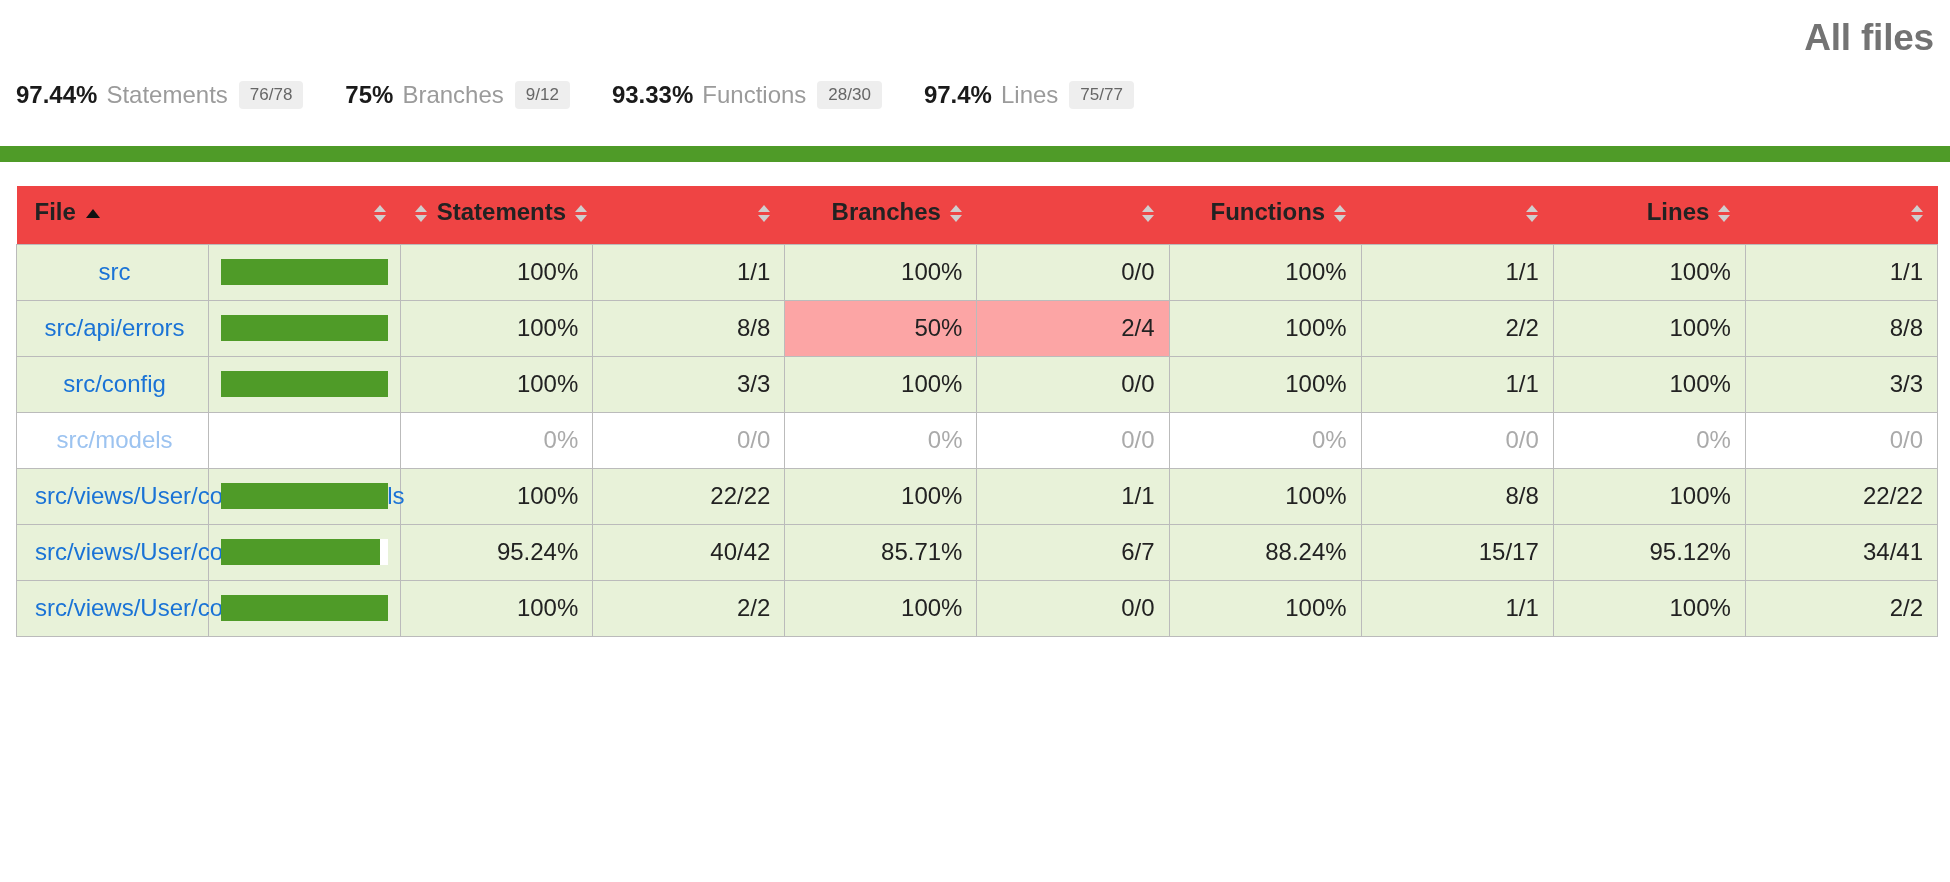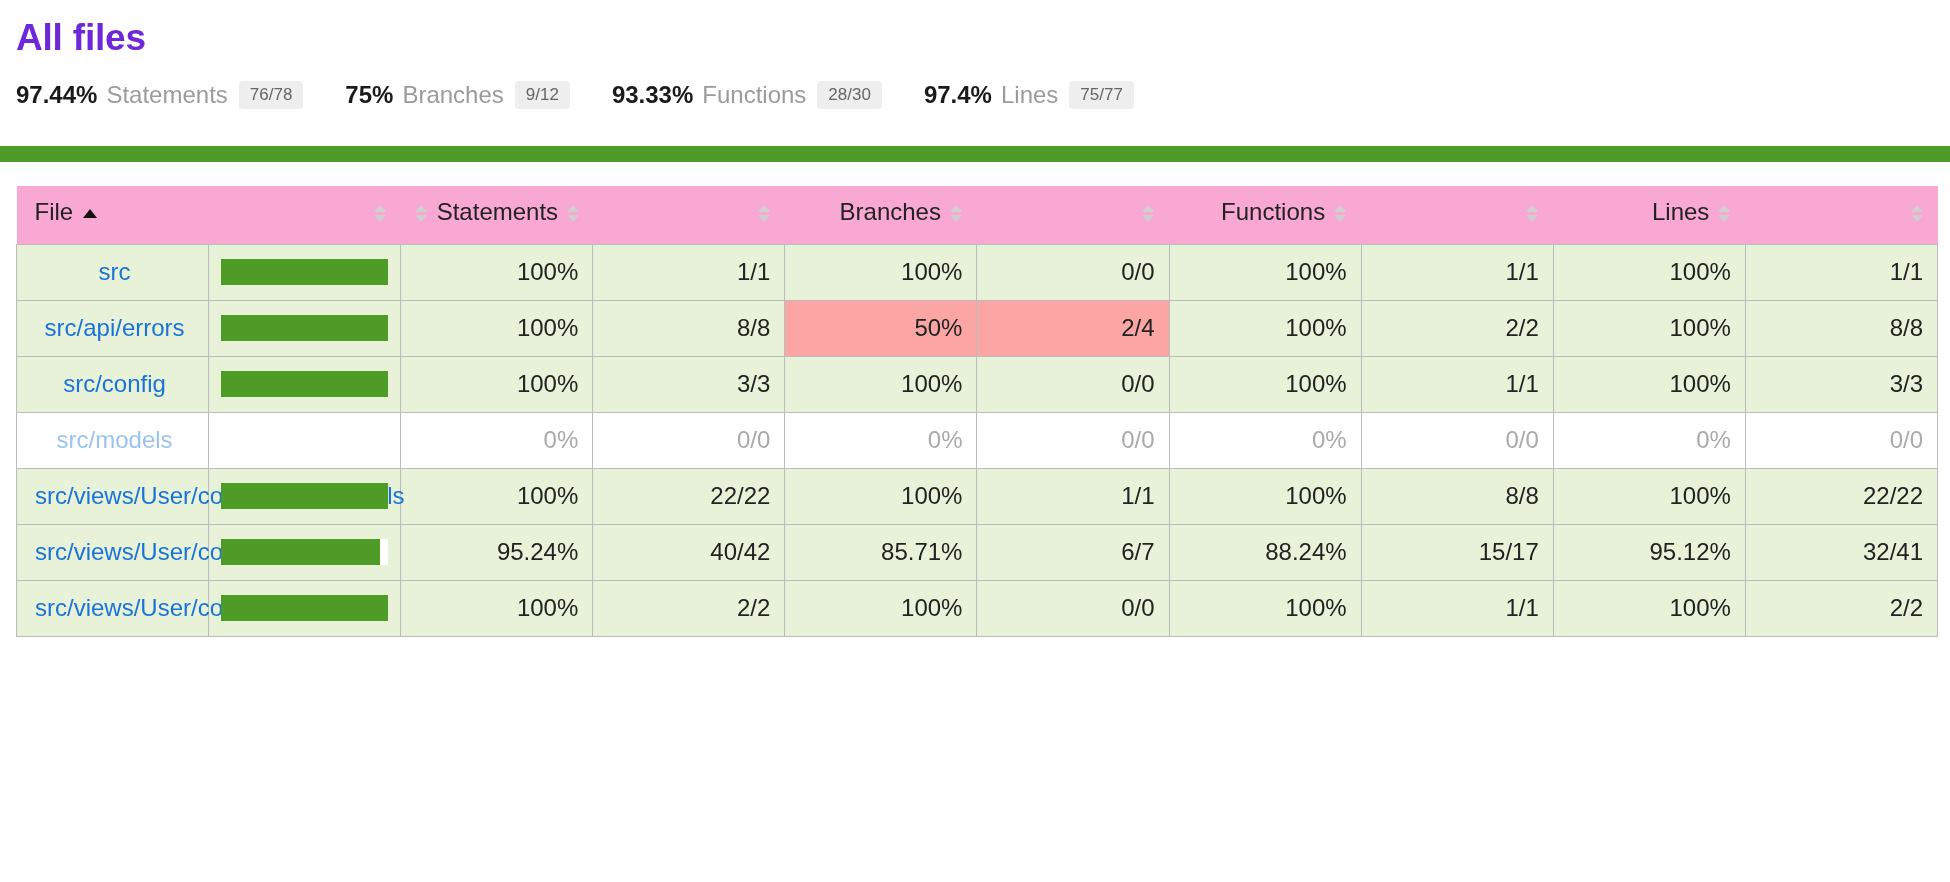--- a/index.html
+++ b/index.html
@@ -22,22 +22,23 @@
     width: 1950px;
   }
 
   
   h1.page-title {
     font-size: 37px;
     line-height: 1.1;
     font-weight: bold;
     margin: 0;
     padding: 18px 0 0 0;
-    color: #6d28d9;
+    color: #737373;
     letter-spacing: -0.2px;
+    text-align: right;
   }
 
   .summary-row {
     padding: 22px 0 0 0;
     display: flex;
     align-items: center;
   }
   .summary-block {
     display: flex;
     align-items: flex-end;
@@ -85,26 +86,26 @@
 
   
   table.coverage-summary {
     width: 1922px;
     border-collapse: collapse;
     margin-top: 24px;
     table-layout: fixed;
   }
   table.coverage-summary thead th {
     font-size: 24px;
-    font-weight: normal;
+    font-weight: bold;
     color: #222222;
     padding: 12px 14px 18px 14px;
     text-align: right;
     border: none;
-    background: #f9a8d4;
+    background: #ef4444;
     white-space: nowrap;
     vertical-align: middle;
   }
   table.coverage-summary thead th.file-head {
     text-align: left;
     padding-left: 18px;
   }
   table.coverage-summary thead th .sorter {
     display: inline-block;
     width: 13px;
@@ -397,21 +398,21 @@
               <span class="cover-empty" style="width: 4.76%;"></span>
             </div>
           </td>
           <td style="width: 172px;">95.24%</td>
           <td style="width: 96px;">40/42</td>
           <td style="width: 173px;">85.71%</td>
           <td style="width: 72px;">6/7</td>
           <td style="width: 172px; padding-left: 40px;">88.24%</td>
           <td style="width: 97px;">15/17</td>
           <td style="width: 150px;">95.12%</td>
-          <td style="width: 80px;">32/41</td>
+          <td style="width: 80px;">34/41</td>
         </tr>
         <tr>
           <td class="file" style="width: 410px;"><a class="file-link">src/views/User/config</a></td>
           <td class="pic" style="width: 200px;">
             <div class="chart">
               <span class="cover-fill" style="width: 100%;"></span>
             </div>
           </td>
           <td style="width: 172px;">100%</td>
           <td style="width: 96px;">2/2</td>

